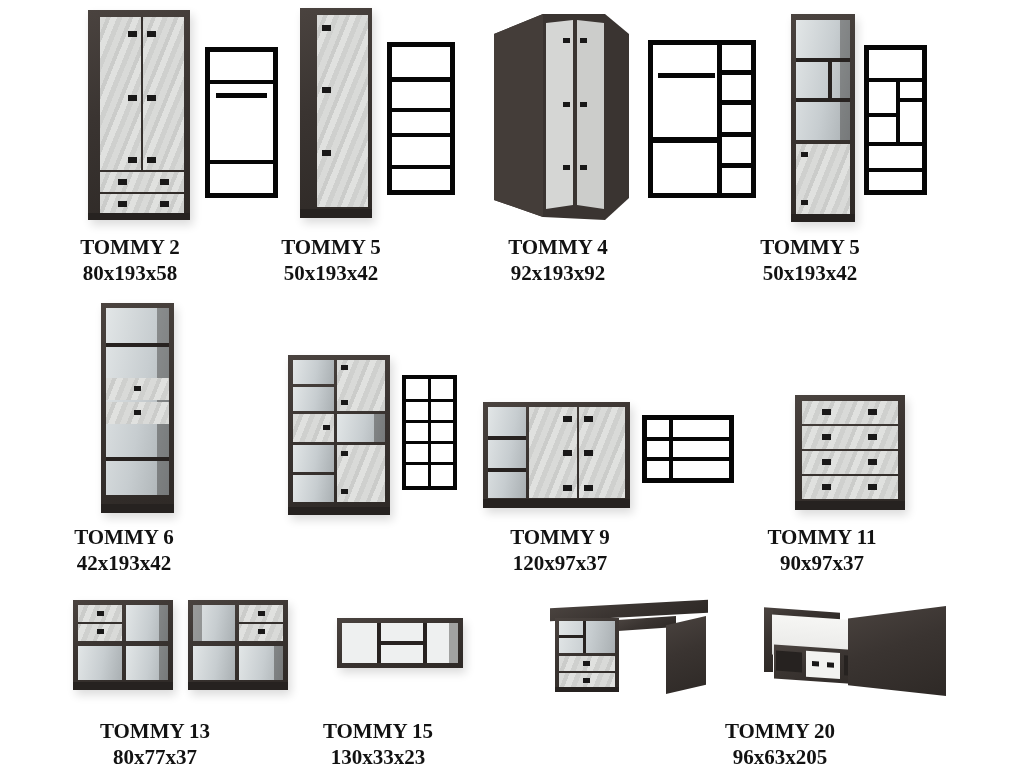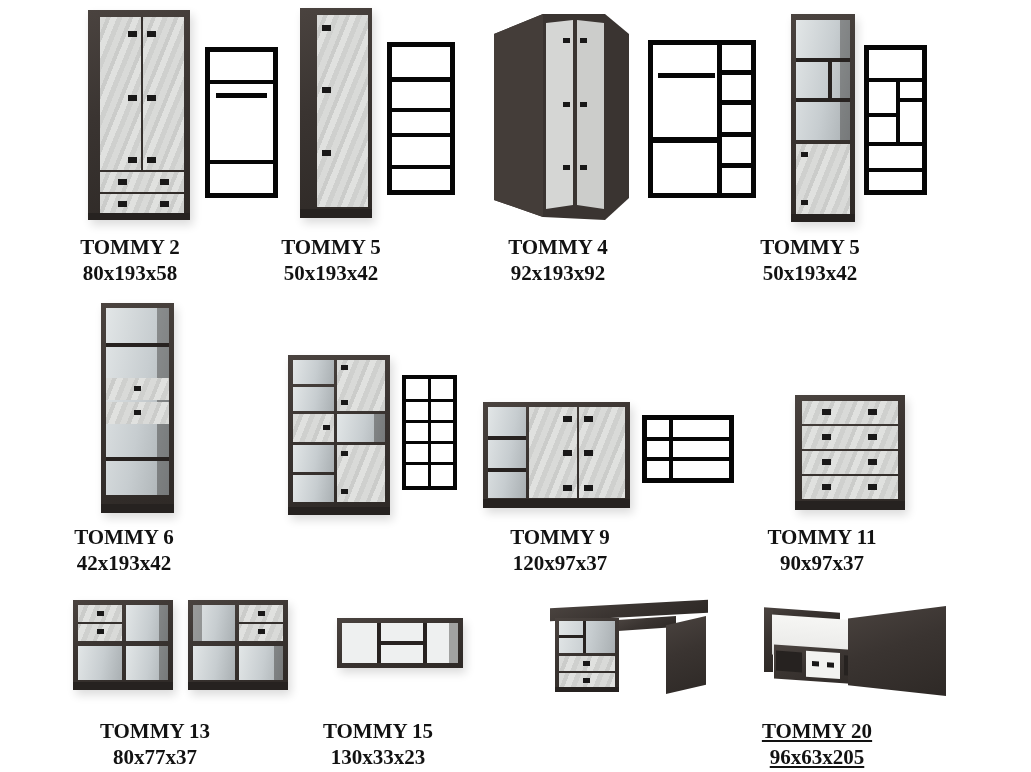--- a/index.html
+++ b/index.html
@@ -303,18 +303,18 @@
     <div class="p dark" style="left:14px; top:46px; width:102px; height:34px; transform:skewY(4deg);">
       <div class="p darker" style="left:2px; top:6px; width:26px; height:20px;"></div>
       <div class="p" style="left:32px; top:4px; width:34px; height:26px; background:#f2f2f0;">
         <div class="handle hsm" style="left:6px;  top:10px;"></div>
         <div class="handle hsm" style="left:21px; top:10px;"></div>
       </div>
       <div class="p darker" style="left:70px; top:6px; width:30px; height:20px;"></div>
     </div>
     <div class="p dark" style="left:88px; top:4px; width:98px; height:90px; clip-path:polygon(0 14%,100% 0,100% 100%,0 88%);"></div>
   </div>
-  <div class="plabel" style="left:817px; top:718px;text-decoration:underline;">
+  <div class="plabel" style="left:780px; top:718px;">
     <div>TOMMY 20</div>
     <div>96x63x205</div>
   </div>
 
 </div>
 
 </body></html>

